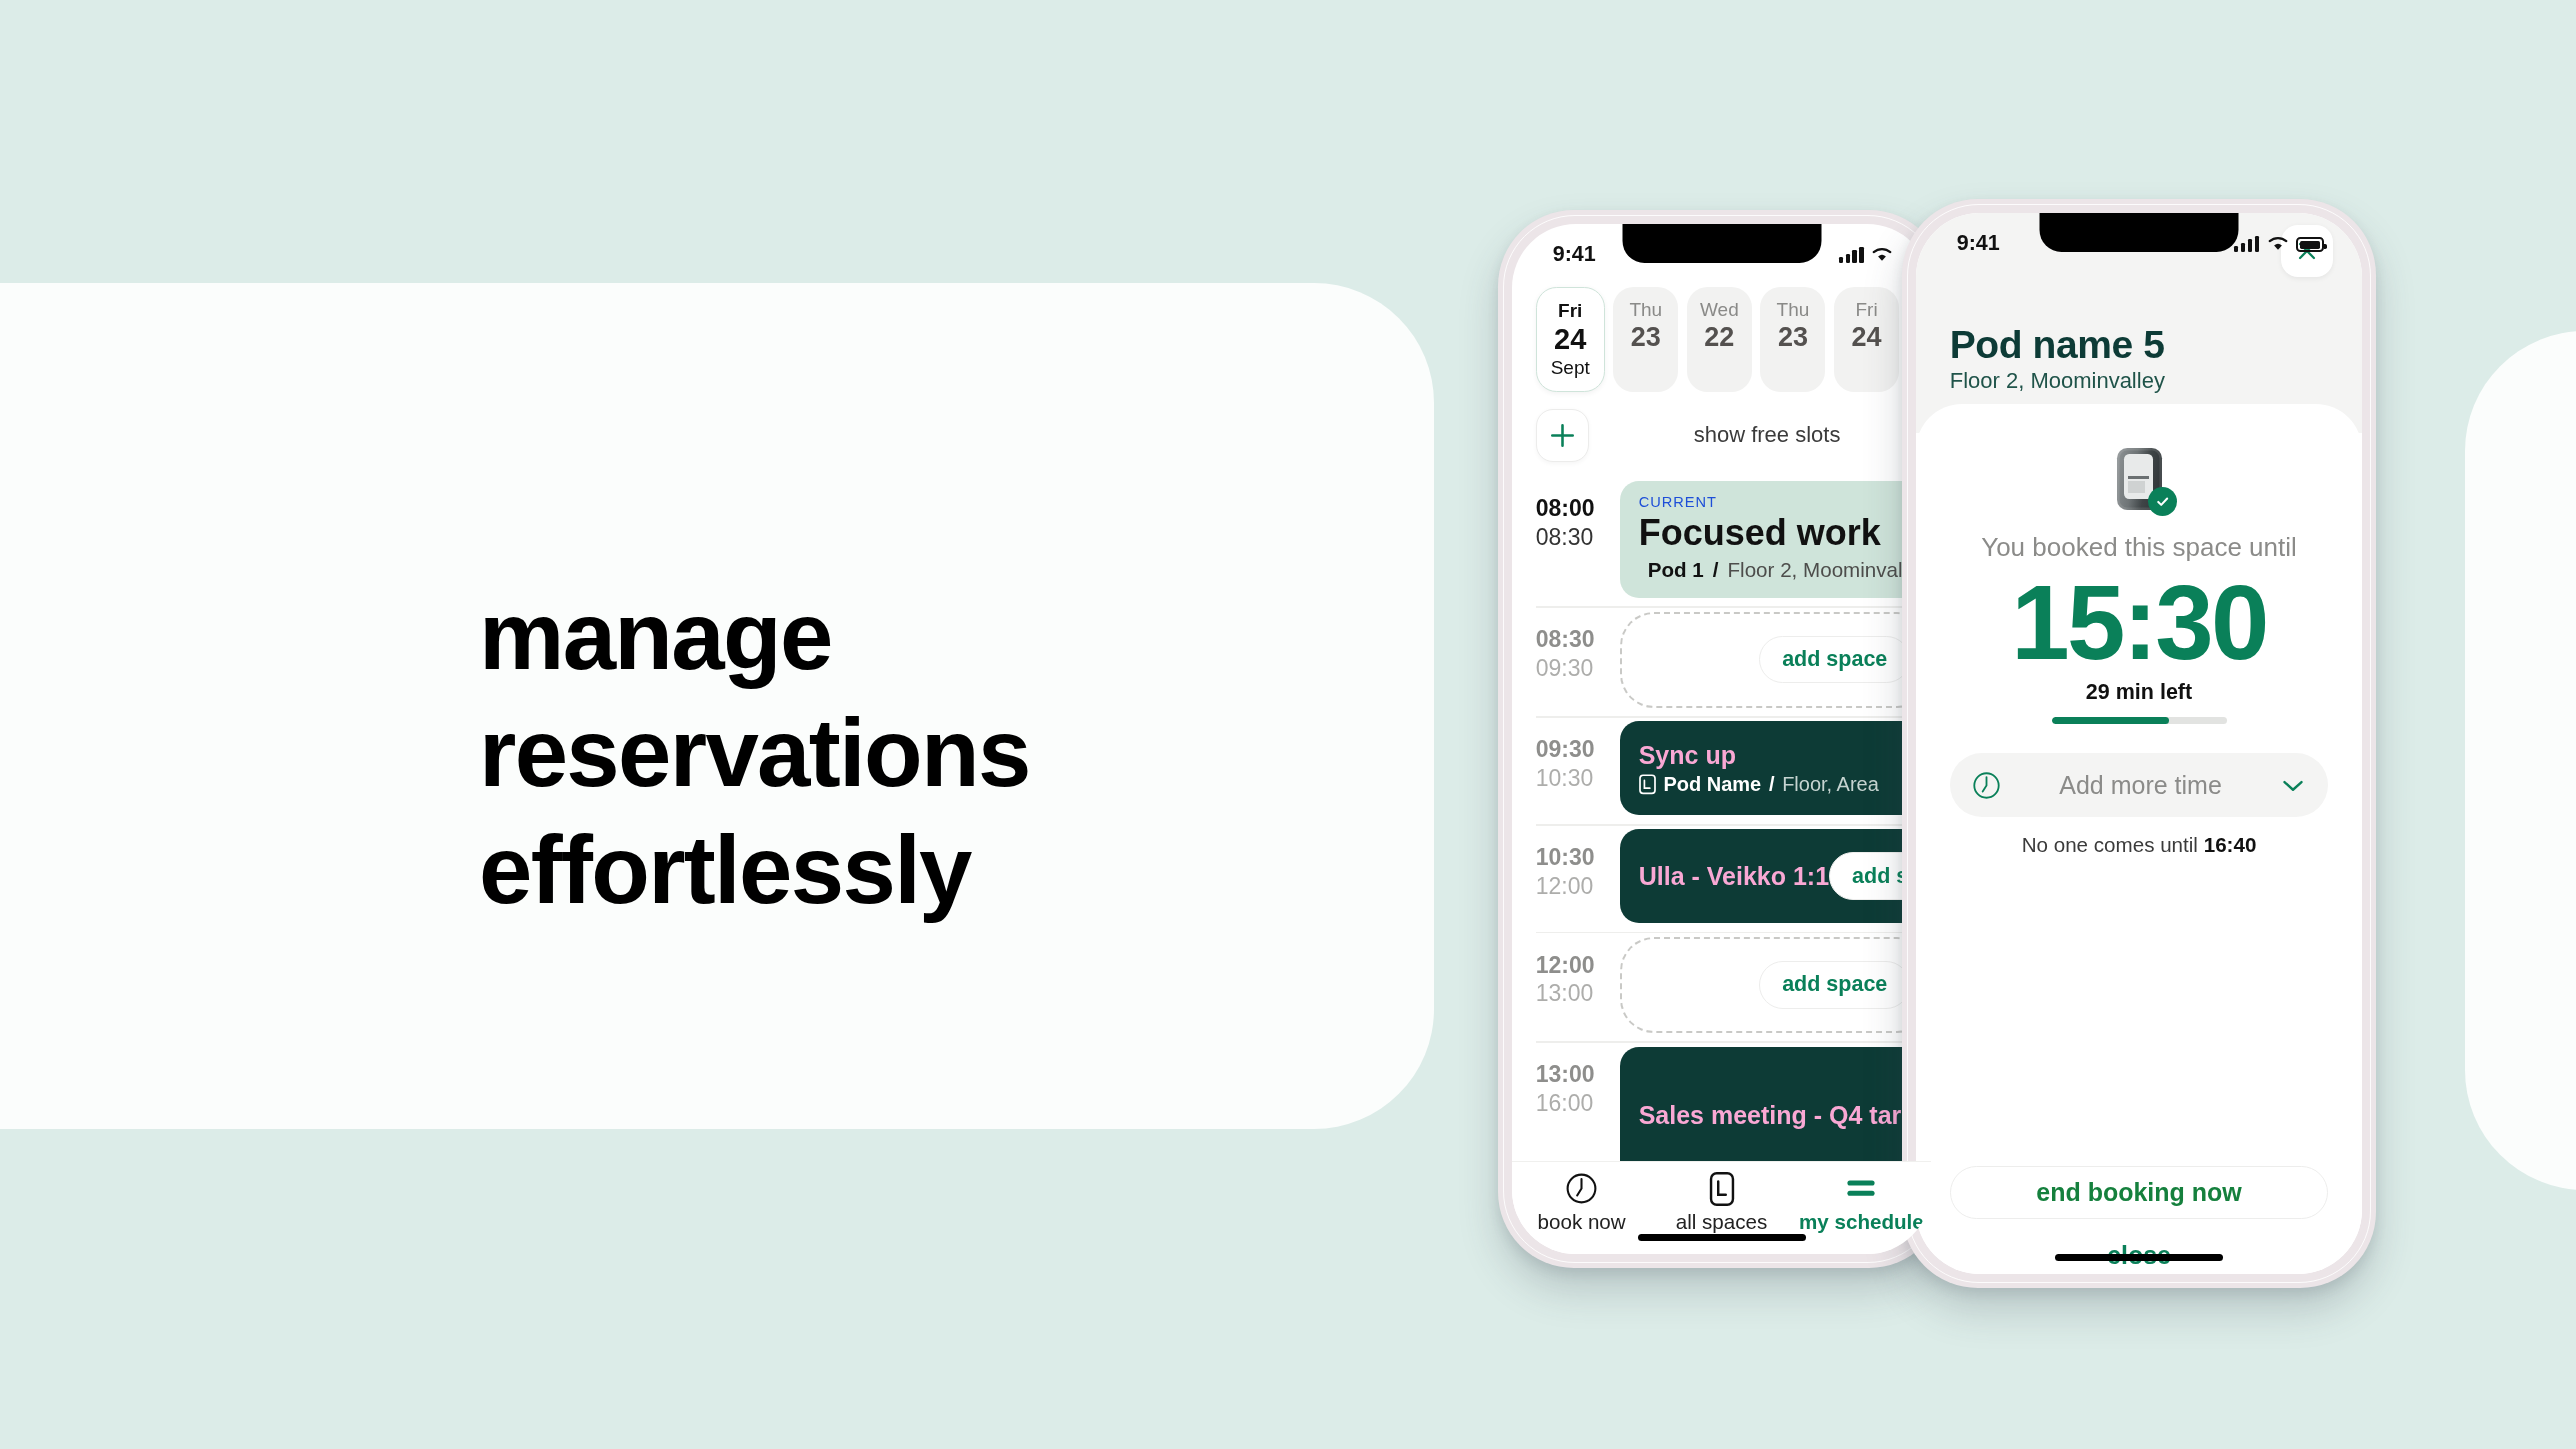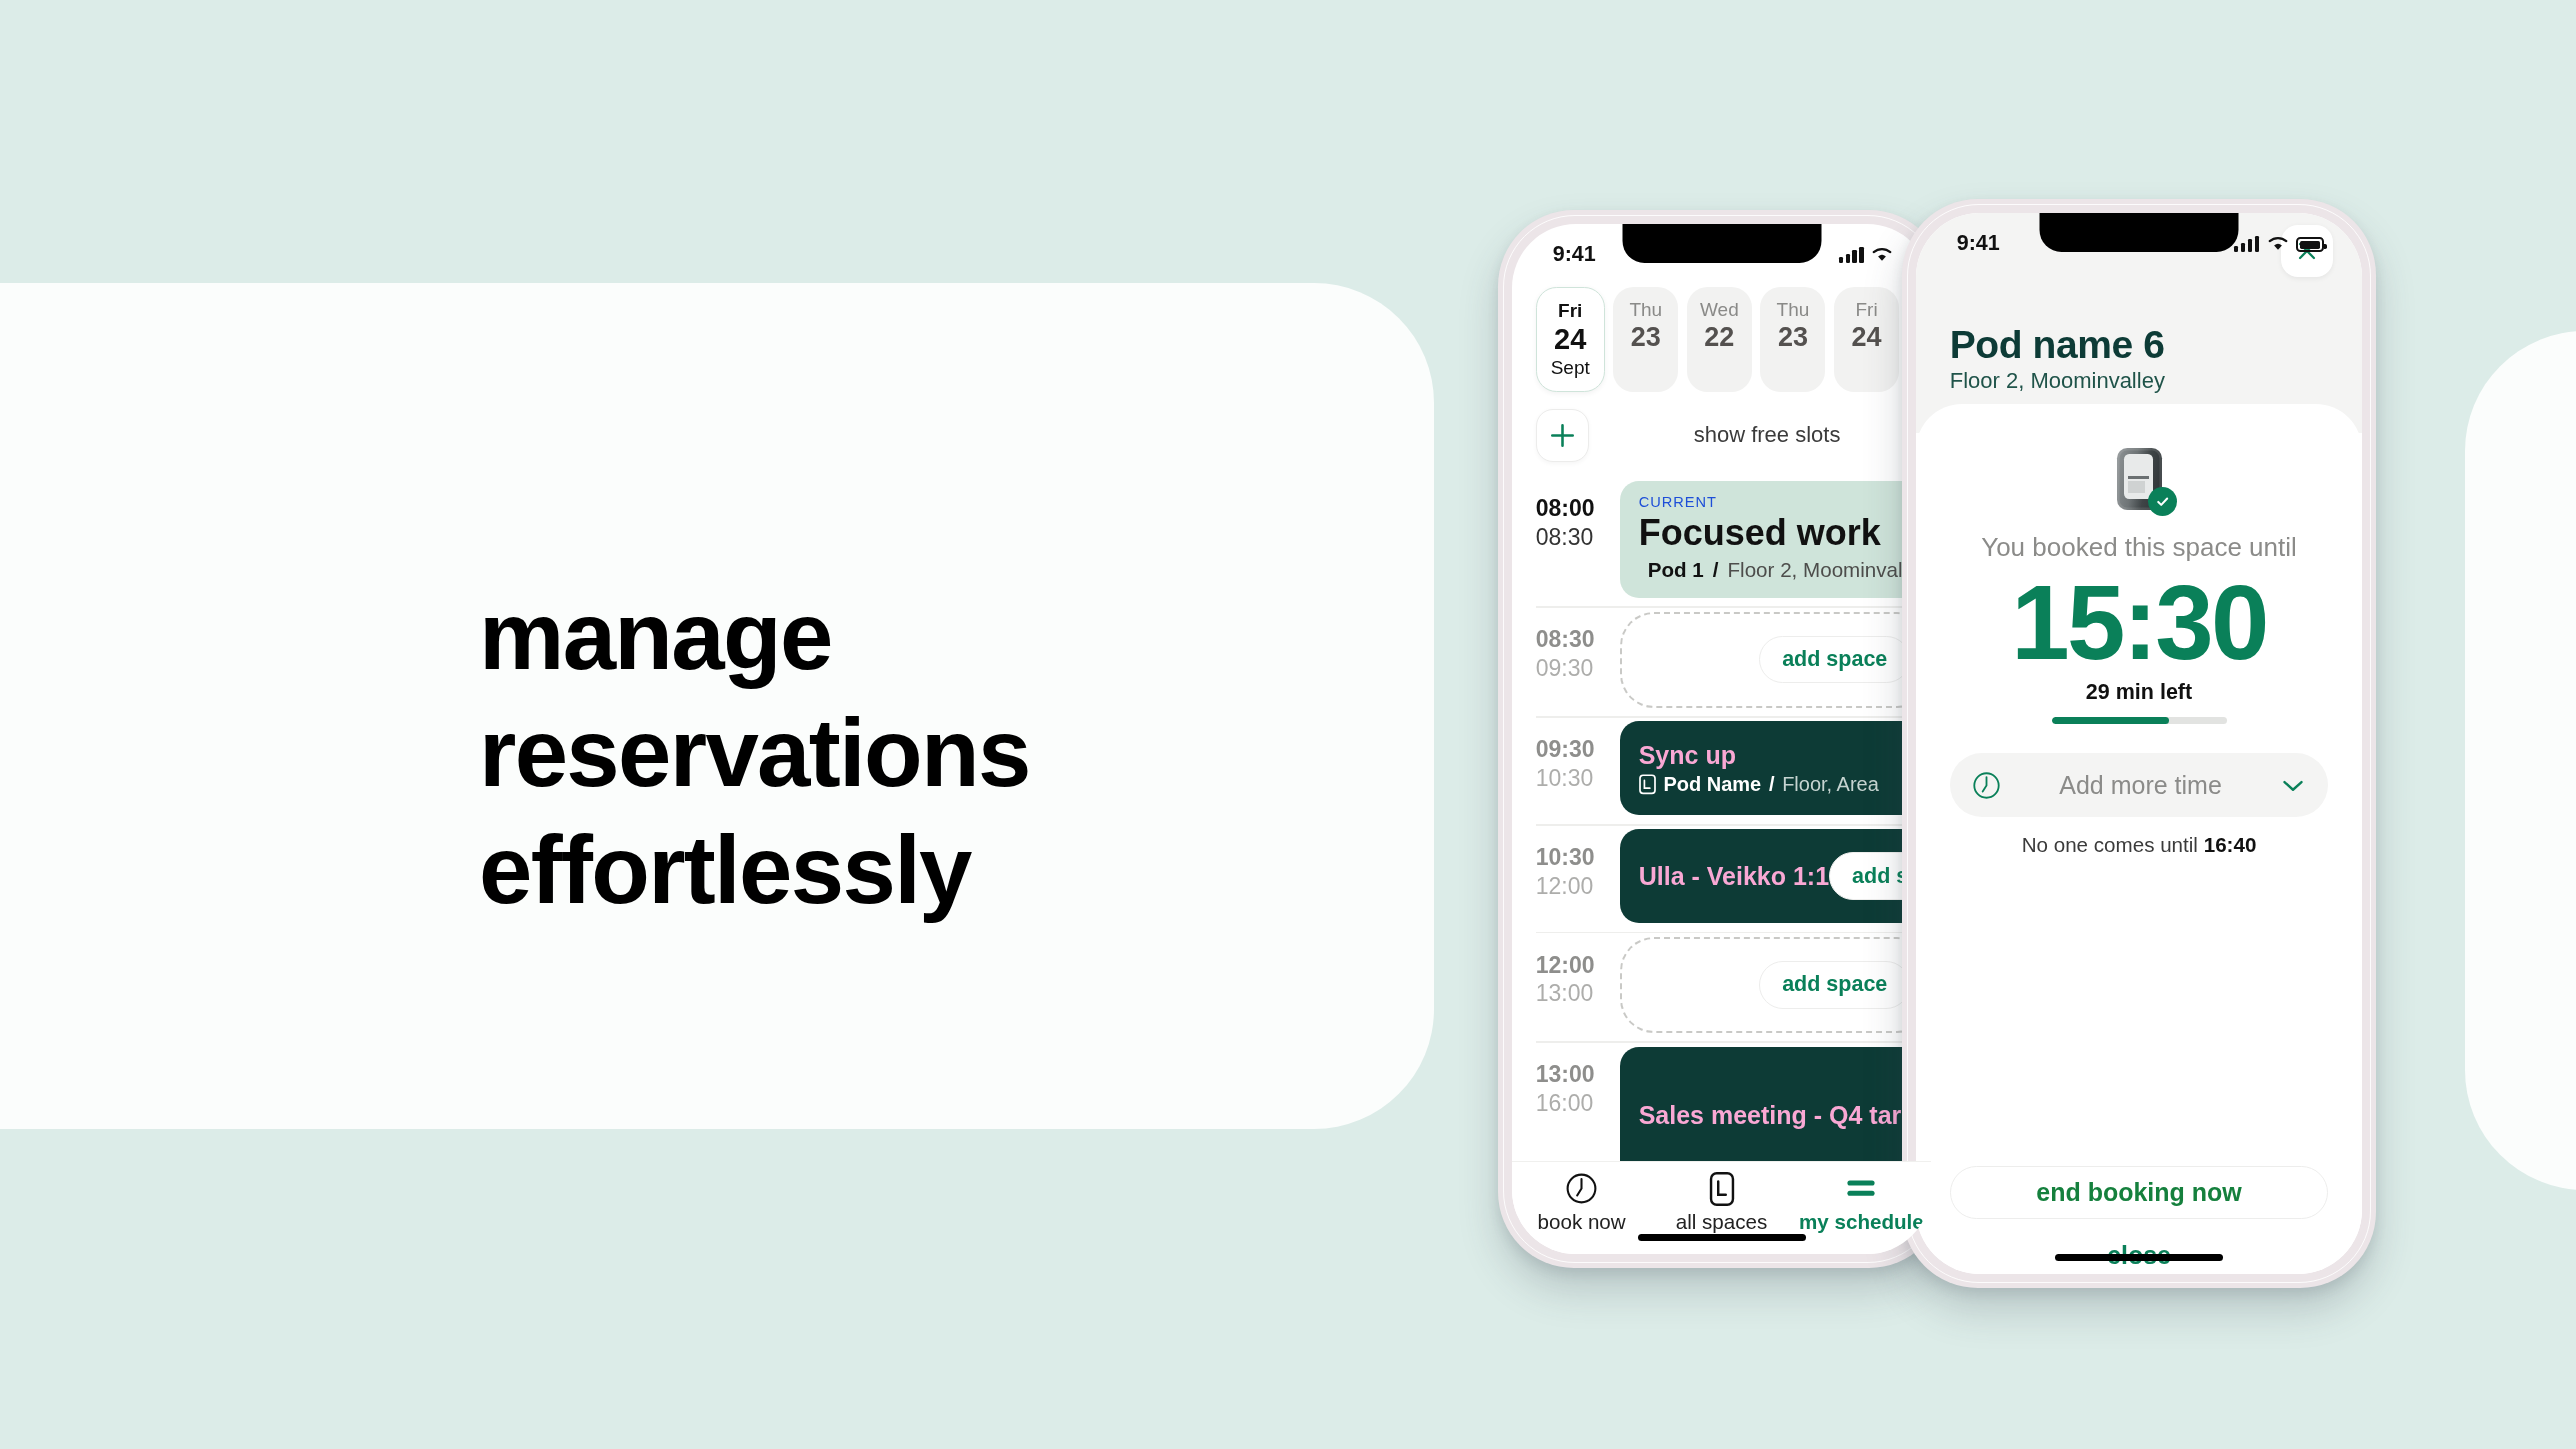--- a/index.html
+++ b/index.html
@@ -459,21 +459,21 @@
             <span class="battery"></span>
           </span>
         </div>
 
         <div class="r-close">
           <svg width="26" height="26" viewBox="0 0 30 30">
             <path d="M7 7 L23 23 M23 7 L7 23" stroke="#0a8059" stroke-width="2.6" stroke-linecap="round"></path>
           </svg>
         </div>
 
-        <div class="r-title">Pod name 6</div>
+        <div class="r-title">Pod name 5</div>
         <div class="r-sub">Floor 2, Moominvalley</div>
       </div>
 
       <div class="r-body">
         <div class="podicon">
           <div class="body"></div>
           <div class="glass"></div>
           <div class="check">
             <svg width="17" height="17" viewBox="0 0 20 20">
               <path d="M5 10.5 L8.5 14 L15.5 6.5" stroke="#fff" stroke-width="2.4" fill="none" stroke-linecap="round" stroke-linejoin="round"></path>

